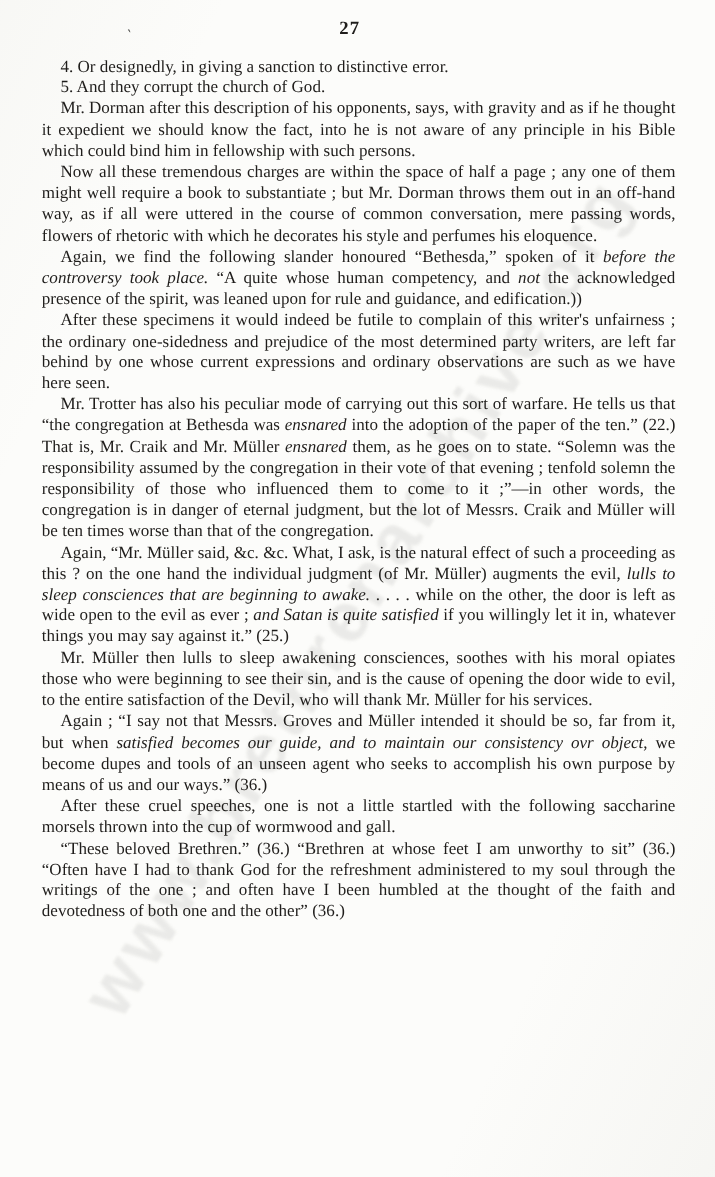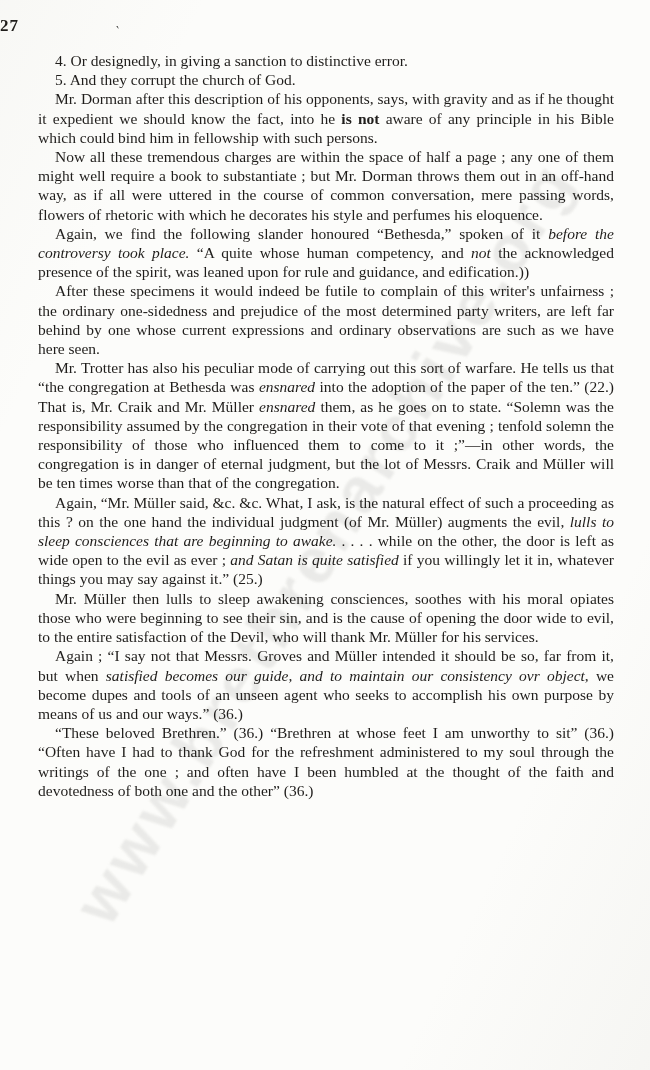--- a/index.html
+++ b/index.html
@@ -35,21 +35,21 @@
     filter: blur(1.3px);
     z-index: 0;
     pointer-events: none;
     user-select: none;
   }
   .pagenum {
     position: absolute;
     top: 16px;
     left: 0;
     width: 636px;
-    text-align: left;
+    text-align: center;
     font-size: 17px;
     font-weight: bold;
     letter-spacing: 1px;
     z-index: 1;
   }
   .stray {
     position: absolute;
     left: 116px;
     top: 24px;
     font-size: 13px;
@@ -65,35 +65,36 @@
     font-size: 15.5px;
     line-height: 19.2px;
     z-index: 1;
   }
   .text p {
     margin: 0;
     padding: 0;
     text-indent: 17px;
   }
   .text span.it { font-style: italic; }
-  .text span.bd { font-weight: bold; margin-top: 26px; }
+  .text span.bd { font-weight: normal; margin-top: 26px; }
 </style>
 </head>
 <body>
 
 <div class="page">
   <div class="watermark">www.brethrenarchive.org</div>
   <span class="stray">‵</span>
   <div class="pagenum">27</div>
   <div class="text">
       <p><span>4.  Or designedly, in giving a sanction to distinctive error.</span></p>
       <p><span>5.  And they corrupt the church of God.</span></p>
       <p><span>Mr. Dorman after this description of his opponents, says, with gravity and as if he thought it expedient we should know the fact, into he </span><span class="bd">is not</span><span> aware of any principle in his Bible which could bind him in fellowship with such persons.</span></p>
       <p><span>Now all these tremendous charges are within the space of half a page ; any one of them might well require a book to substantiate ; but Mr. Dorman throws them out in an off-hand way, as if all were uttered in the course of common conversation, mere passing words, flowers of rhetoric with which he decorates his style and perfumes his eloquence.</span></p>
       <p><span>Again, we find the following slander honoured “Bethesda,” spoken of it </span><span class="it">before the controversy took place.</span><span>  “A quite whose human competency, and </span><span class="it">not</span><span> the acknowledged presence of the spirit, was leaned upon for rule and guidance, and edification.))</span></p>
       <p><span>After these specimens it would indeed be futile to complain of this writer's unfairness ; the ordinary one-sidedness and prejudice of the most determined party writers, are left far behind by one whose current expressions and ordinary observations are such as we have here seen.</span></p>
       <p><span>Mr. Trotter has also his peculiar mode of carrying out this sort of warfare.  He tells us that “the congregation at Bethesda was </span><span class="it">ensnared</span><span> into the adoption of the paper of the ten.”  (22.)  That is, Mr. Craik and Mr. Müller </span><span class="it">ensnared</span><span> them, as he goes on to state.  “Solemn was the responsibility assumed by the congregation in their vote of that evening ; tenfold solemn the responsibility of those who influenced them to come to it ;”—in other words, the congregation is in danger of eternal judgment, but the lot of Messrs. Craik and Müller will be ten times worse than that of the congregation.</span></p>
       <p><span>Again, “Mr. Müller said, &amp;c. &amp;c.  What, I ask, is the natural effect of such a proceeding as this ? on the one hand the individual judgment (of Mr. Müller) augments the evil, </span><span class="it">lulls to sleep consciences that are beginning to awake.</span><span> . . . . while on the other, the door is left as wide open to the evil as ever ; </span><span class="it">and Satan is quite satisfied</span><span> if you willingly let it in, whatever things you may say against it.”  (25.)</span></p>
       <p><span>Mr. Müller then lulls to sleep awakening consciences, soothes with his moral opiates those who were beginning to see their sin, and is the cause of opening the door wide to evil, to the entire satisfaction of the Devil, who will thank Mr. Müller for his services.</span></p>
       <p><span>Again ; “I say not that Messrs. Groves and Müller intended it should be so, far from it, but when </span><span class="it">satisfied becomes our guide, and to maintain our consistency ovr object</span><span>, we become dupes and tools of an unseen agent who seeks to accomplish his own purpose by means of us and our ways.”  (36.)</span></p>
+      <p><span>After these cruel speeches, one is not a little startled with the following saccharine morsels thrown into the cup of wormwood and gall.</span></p>
       <p><span>“These beloved Brethren.” (36.)  “Brethren at whose feet I am unworthy to sit” (36.)  “Often have I had to thank God for the refreshment administered to my soul through the writings of the one ; and often have I been humbled at the thought of the faith and devotedness of both one and the other” (36.)</span></p>
     </div>
 </div>
 
 </body></html>

